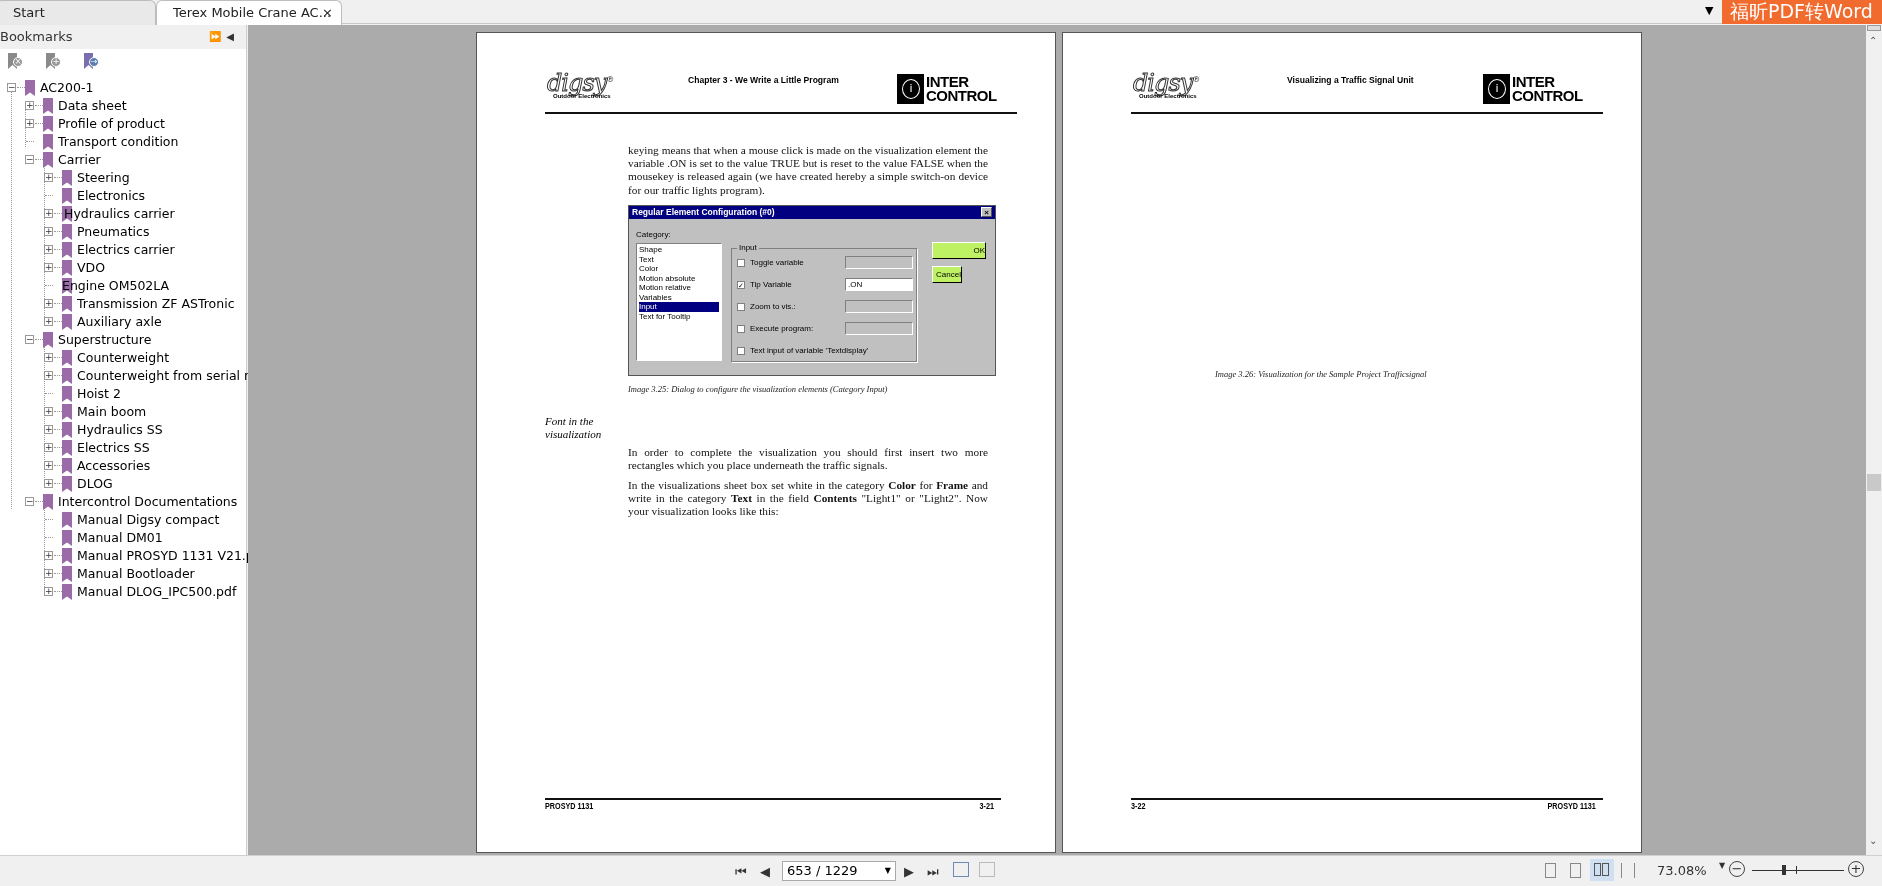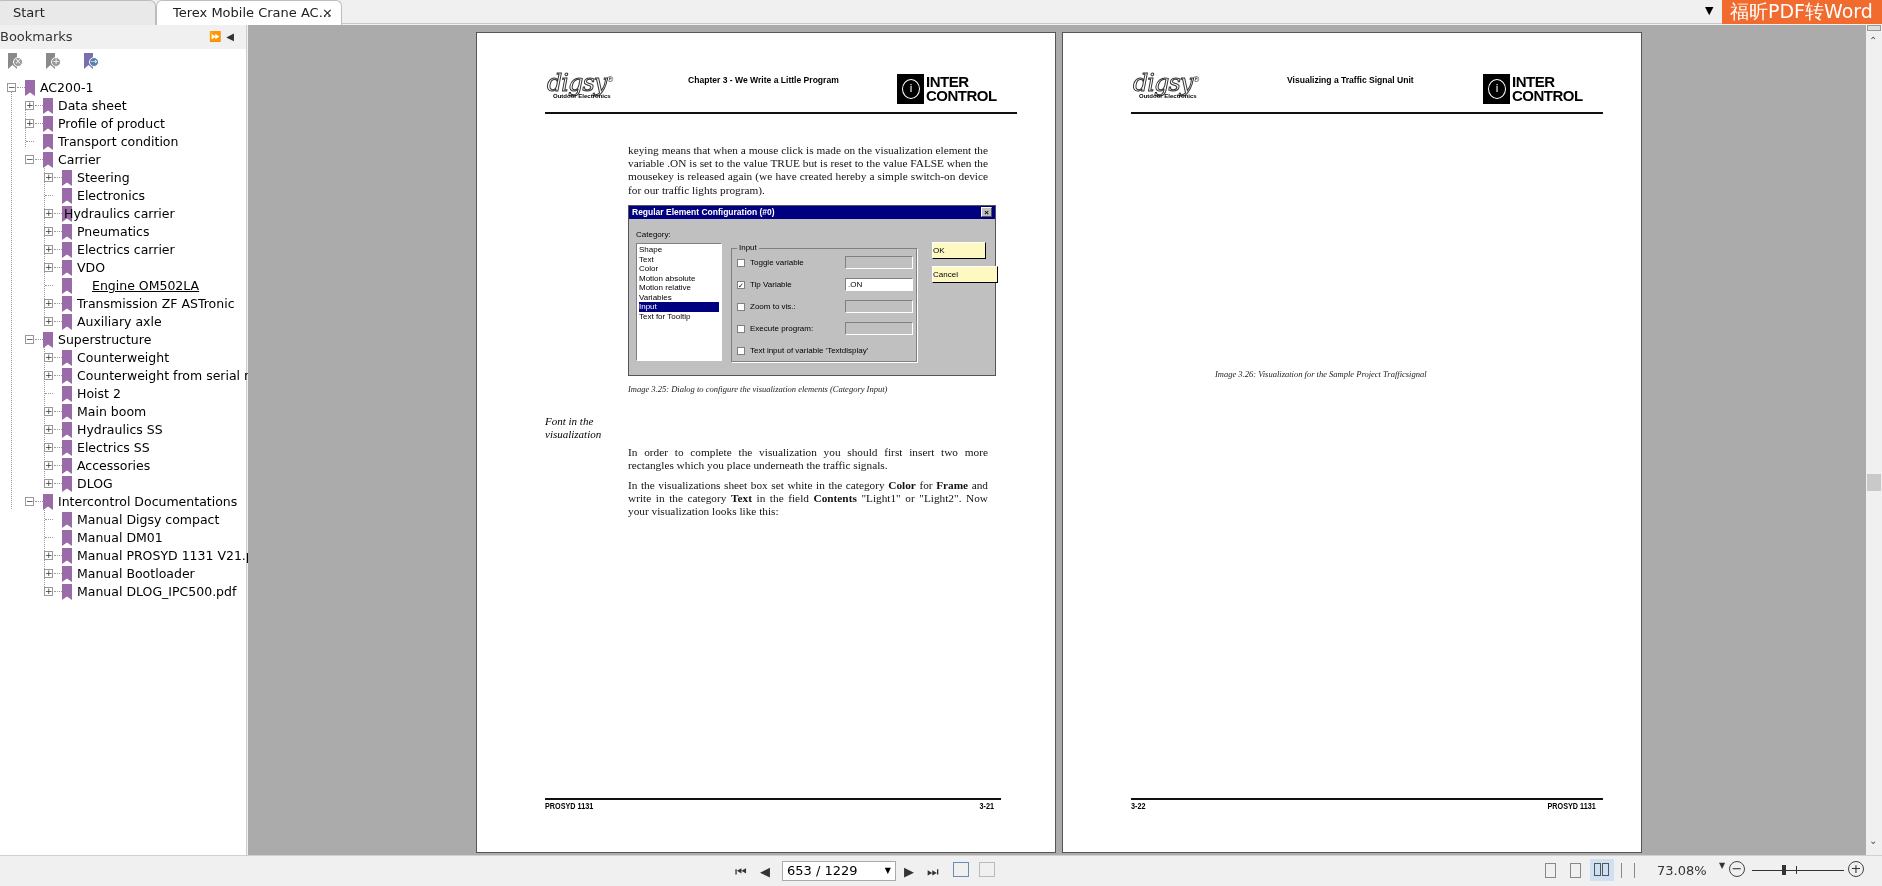--- a/index.html
+++ b/index.html
@@ -41,21 +41,21 @@
 .body-txt{position:absolute;font-family:"Liberation Serif",serif;font-size:11.3px;line-height:13.2px;text-align:justify;color:#111}
 .body-txt b{font-weight:bold}
 .margin-note{position:absolute;font-family:"Liberation Serif",serif;font-style:italic;font-size:11px;line-height:13px}
 .caption{position:absolute;font-family:"Liberation Serif",serif;font-style:italic;font-size:8.5px;color:#222}
 .footer{position:absolute;font-family:"Liberation Sans",sans-serif;font-weight:bold;font-size:8.5px;transform:scaleX(.85)}
 .dlg{position:absolute;background:#c0c0c0;border:1px solid #555;font-family:"Liberation Sans",sans-serif;font-size:8px}
 .dlg .tb{height:13px;background:#000080;color:#fff;font-weight:bold;font-size:8.5px;line-height:13px;padding-left:3px;position:relative}
 .dlg .tb .cx{position:absolute;right:3px;top:1px;width:11px;height:10px;background:#c0c0c0;color:#000;font-size:8px;line-height:9px;text-align:center;border:1px solid #fff;border-right-color:#555;border-bottom-color:#555}
 .w95{position:absolute}
 .sunk{background:#fff;border:1px solid #808080;border-right-color:#fff;border-bottom-color:#fff}
-.btn95{background:#fef9c3;border:1px solid #fff;border-right-color:#000;border-bottom-color:#000;text-align:left;line-height:16px}
+.btn95{background:#bef264;border:1px solid #fff;border-right-color:#000;border-bottom-color:#000;text-align:right;line-height:16px}
 .chk{width:8px;height:8px;background:#fff;border:1px solid #808080;font-size:7px;line-height:7px;text-align:center}
 .lights-win{position:absolute;background:#fff;border:2px solid #bbb;border-right-color:#444;border-bottom-color:#444;font-family:"Liberation Sans",sans-serif}
 .lights-win .tb{height:13px;background:#000080;color:#fff;font-weight:bold;font-size:8.5px;line-height:13px;padding-left:16px;position:relative}
 .lights-win .tb .wicon{position:absolute;left:3px;top:2px;width:9px;height:8px;background:#ccc}
 .lights-win .tb .wb{position:absolute;top:1px;width:10px;height:10px;background:#c0c0c0;color:#000;font-size:7px;line-height:9px;text-align:center;border:1px solid #fff;border-right-color:#555;border-bottom-color:#555}
 .tl{position:absolute;background:#808080;border:1px solid #222}
 .lamp{position:absolute;width:22px;height:22px;border-radius:50%;background:#000;border:1px solid #222}
 .statusbar{position:absolute;left:0;top:855px;width:1882px;height:31px;background:#f0f0f0;border-top:1px solid #d0d0d0}
 .sbi{position:absolute;top:8px;color:#333;font-size:13px}
 .pagebox{position:absolute;left:782px;top:5px;width:114px;height:20px;border:1px solid #aaa;background:#fff;font-size:13px;line-height:18px;padding-left:4px}
@@ -164,21 +164,21 @@
       </div>
       <div class="row">
         <span class="exp" style="left: 44px;">+</span>
         <span class="dots" style="left: 54px;"></span>
         <span class="bm" style="left: 62px;"></span>
         <span class="lbl" style="left: 77px;">VDO</span>
       </div>
       <div class="row">
         <span class="dots" style="left: 45px;"></span>
         <span class="bm" style="left: 62px;"></span>
-        <span class="lbl" style="left: 92px; text-decoration: underline;">Engine OM502LA</span>
+        <span class="lbl" style="left: 62px;">Engine OM502LA</span>
       </div>
       <div class="row">
         <span class="exp" style="left: 44px;">+</span>
         <span class="dots" style="left: 54px;"></span>
         <span class="bm" style="left: 62px;"></span>
         <span class="lbl" style="left: 77px;">Transmission ZF ASTronic</span>
       </div>
       <div class="row">
         <span class="exp" style="left: 44px;">+</span>
         <span class="dots" style="left: 54px;"></span>
@@ -323,21 +323,21 @@
             <div class="w95" style="left: 18px; top: 53px;">Zoom to vis.:</div>
             <div class="w95" style="left: 113px; top: 51px; width: 68px; height: 13px; border-width: 1px; border-style: solid; border-color: rgb(128, 128, 128) rgb(255, 255, 255) rgb(255, 255, 255) rgb(128, 128, 128); border-image: initial; padding-left: 2px; line-height: 11px; background: rgb(192, 192, 192);"></div>
             <div class="w95 chk" style="left: 5px; top: 76px;"></div>
             <div class="w95" style="left: 18px; top: 75px;">Execute program:</div>
             <div class="w95" style="left: 113px; top: 73px; width: 68px; height: 13px; border-width: 1px; border-style: solid; border-color: rgb(128, 128, 128) rgb(255, 255, 255) rgb(255, 255, 255) rgb(128, 128, 128); border-image: initial; padding-left: 2px; line-height: 11px; background: rgb(192, 192, 192);"></div>
             <div class="w95 chk" style="left: 5px; top: 98px;"></div>
             <div class="w95" style="left: 18px; top: 97px;">Text input of variable 'Textdisplay'</div>
           </div>
       </div>
       <div class="w95 btn95" style="left:303px;top:36px;width:54px;height:17px">OK</div>
-      <div class="w95 btn95" style="left:303px;top:60px;width:66px;height:17px">Cancel</div>
+      <div class="w95 btn95" style="left:303px;top:60px;width:30px;height:17px">Cancel</div>
     </div>
     <div class="caption" style="left:151px;top:351px">Image 3.25: Dialog to configure the visualization elements (Category Input)</div>
 
     <div class="margin-note" style="left:68px;top:382px">
         <div>Font in the</div>
         <div>visualization</div>
       </div>
     <div class="body-txt" style="left:151px;top:413px;width:360px">In order to complete the visualization you should first insert two more rectangles which you place underneath the traffic signals.</div>
     <div class="body-txt" style="left:151px;top:446px;width:360px">
       <span>In the visualizations sheet box set white in the category </span><b>Color</b><span> for </span><b>Frame</b><span> and write in the category </span><b>Text</b><span> in the field </span><b>Contents</b><span> "Light1" or "Light2". Now your visualization looks like this:</span>

